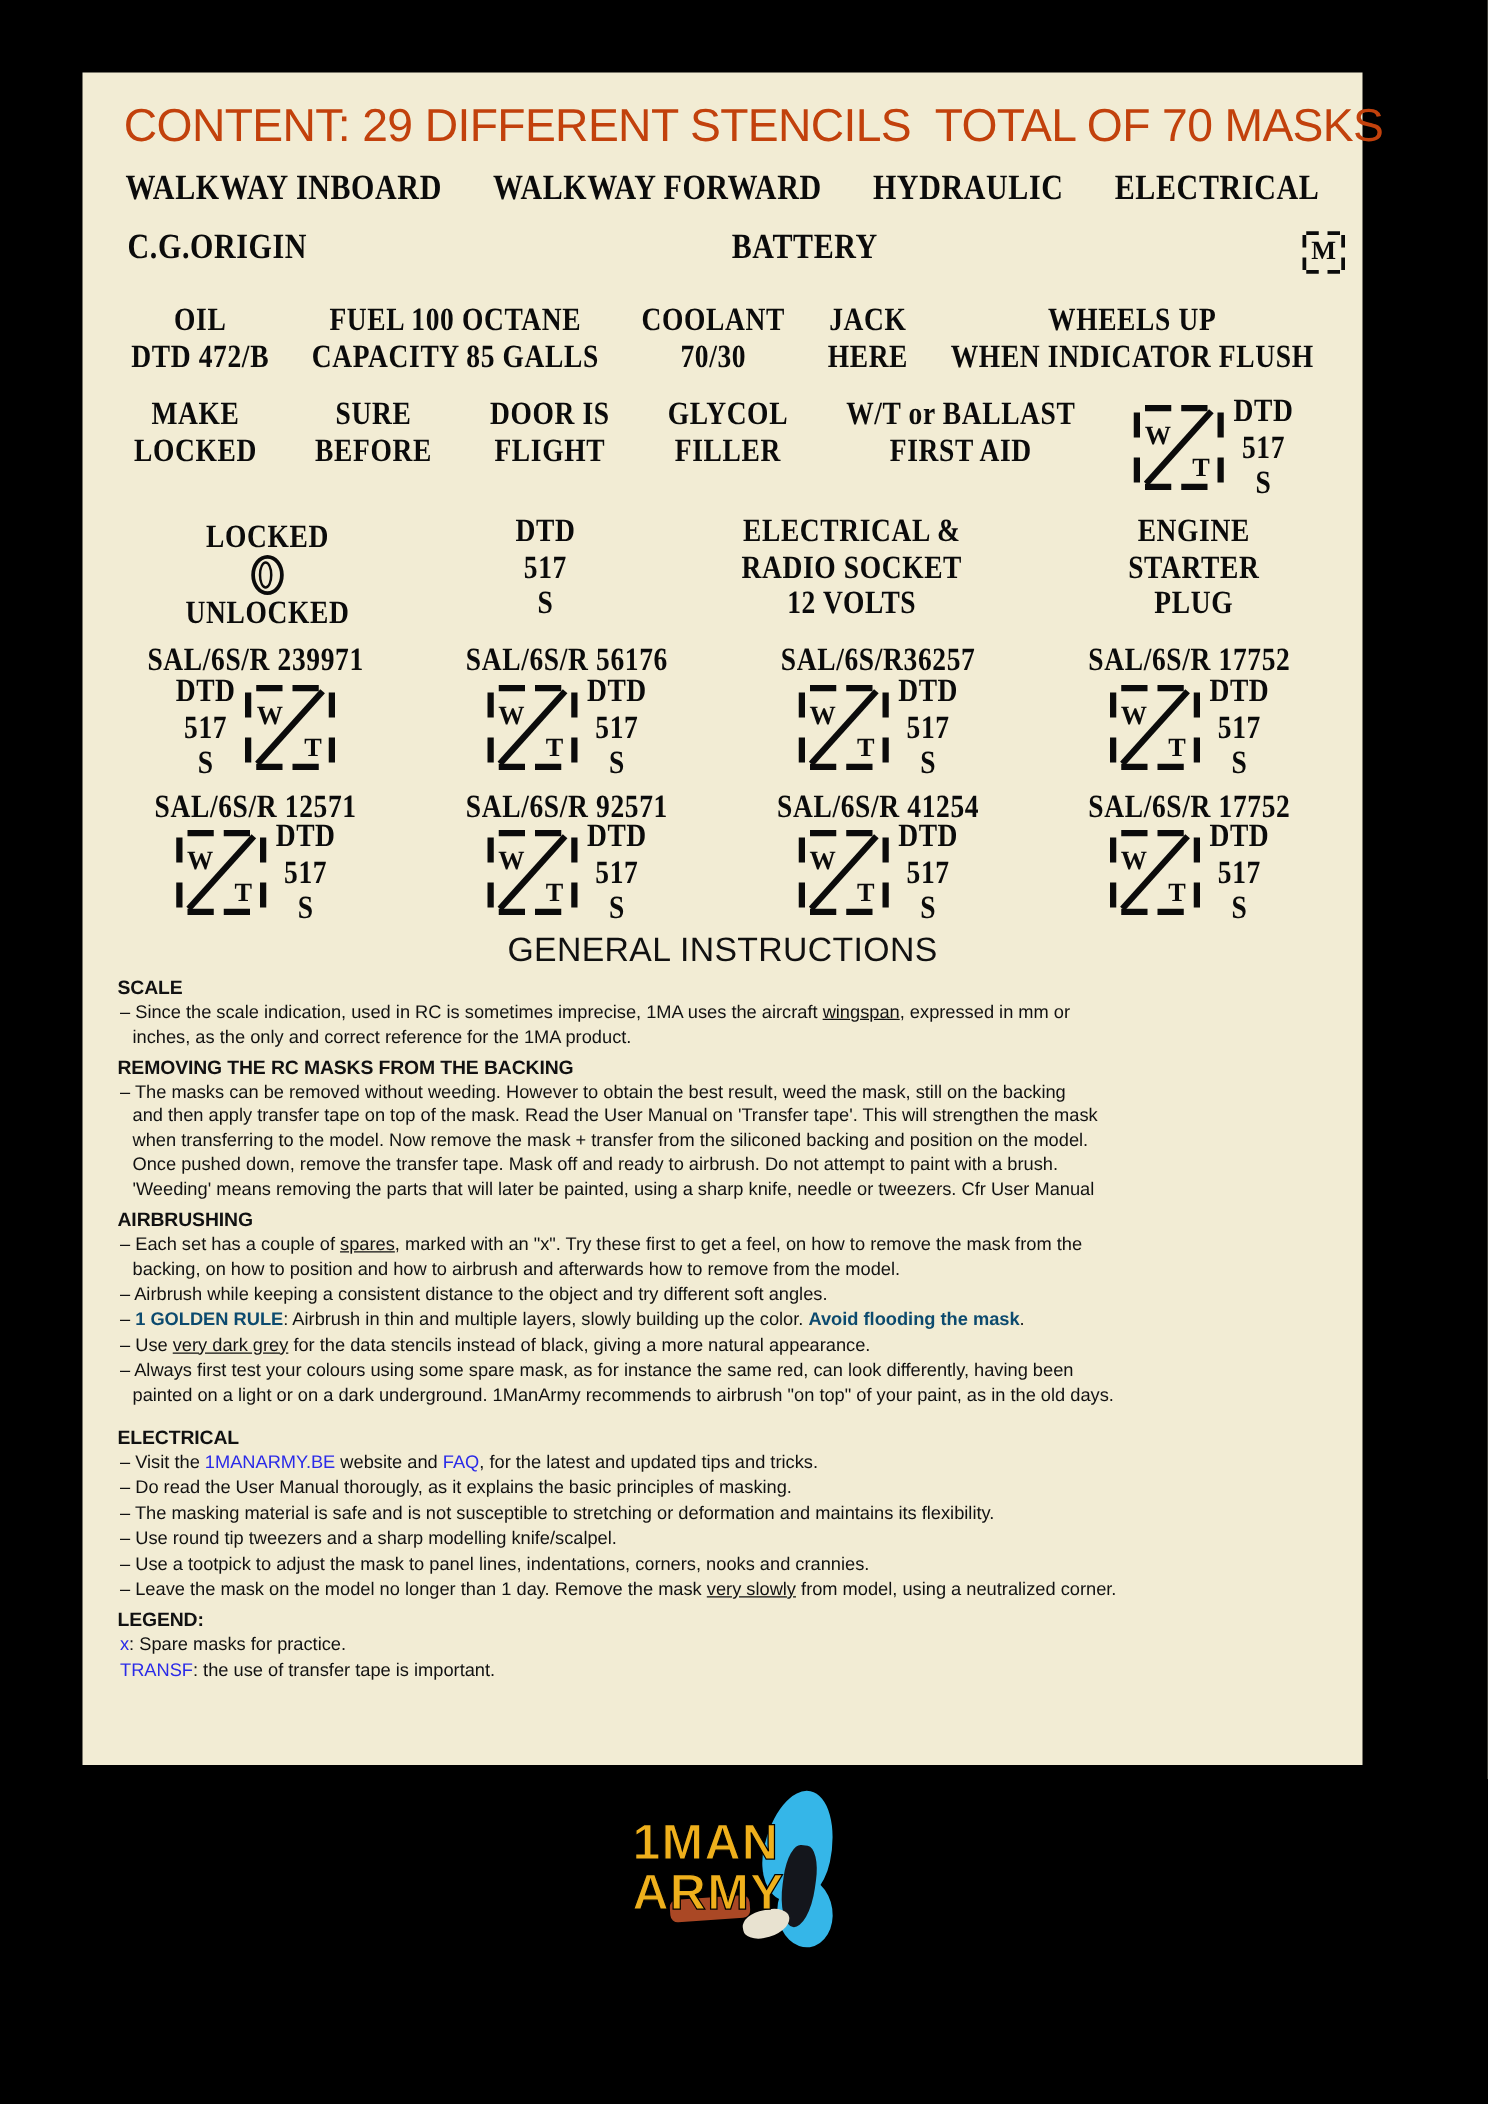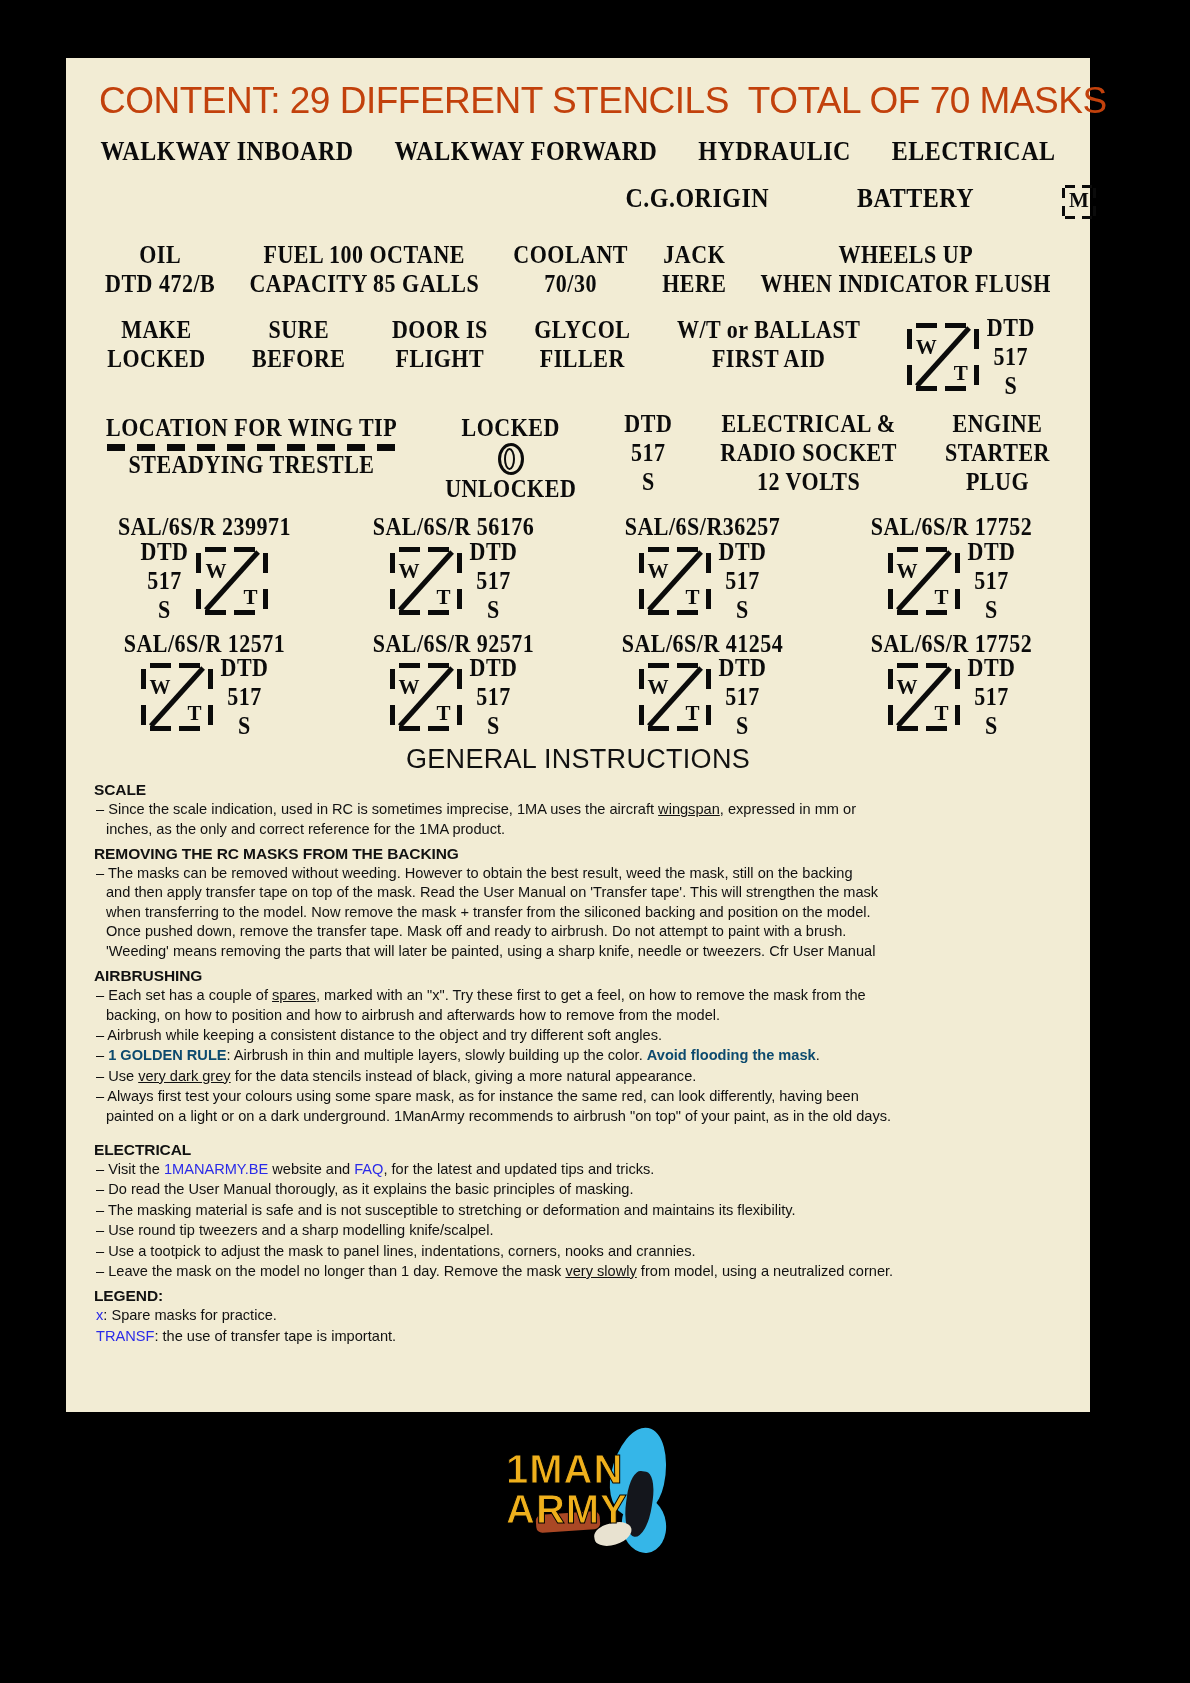--- a/index.html
+++ b/index.html
@@ -55,21 +55,21 @@
     align-items: flex-start;
     justify-content: space-around;
     width: 100%;
     box-sizing: border-box;
   }
 
   .cell { flex: 0 0 auto; text-align: center; }
 
   
   .r1 { padding: 10px 14px 0 14px; }
-  .r2 { padding: 20px 14px 0 14px; justify-content: flex-end; gap: 88px; padding-left: 36px; margin-left: 20px;}
+  .r2 { padding: 20px 14px 0 14px; justify-content: space-between; gap: 88px; padding-left: 36px;}
   .r3 { padding: 22px 22px 0 22px; }
   .r4 { padding: 26px 32px 0 18px; }
   .r5 { padding: 22px 16px 0 16px; align-items: flex-start;}
 
   .two-line div { white-space: nowrap; }
 
   
   .m-box {
     position: relative;
     width: 34px;
@@ -201,21 +201,21 @@
   .spacer-sm { height: 9px; }
 
   
   .logo-wrap {
     position: absolute;
     left: 0; right: 0;
     top: 1425px;
     height: 140px;
     display: flex;
     justify-content: center;
-    align-items: flex-start;
+    align-items: center;
   }
   .logo {
     position: relative;
     width: 190px;
     height: 130px;
   }
   .logo .blade {
     position: absolute;
     left: 112px; top: 2px;
     width: 54px; height: 90px;
@@ -360,25 +360,20 @@
           <div>DTD</div>
           <div>517</div>
           <div>S</div>
         </div>
       </div>
     </div>
   </div>
 
   <div class="row r5">
     <div class="cell">
-      <div class="stencil s-md">LOCATION FOR WING TIP</div>
-      <div class="dashrow"></div>
-      <div class="stencil s-md">STEADYING TRESTLE</div>
-    </div>
-    <div class="cell">
       <div class="stencil s-md">LOCKED</div>
       <div class="lock-circle"></div>
       <div class="stencil s-md">UNLOCKED</div>
     </div>
     <div class="cell stencil s-md">
       <div>DTD</div>
       <div>517</div>
       <div>S</div>
     </div>
     <div class="cell stencil s-md">

